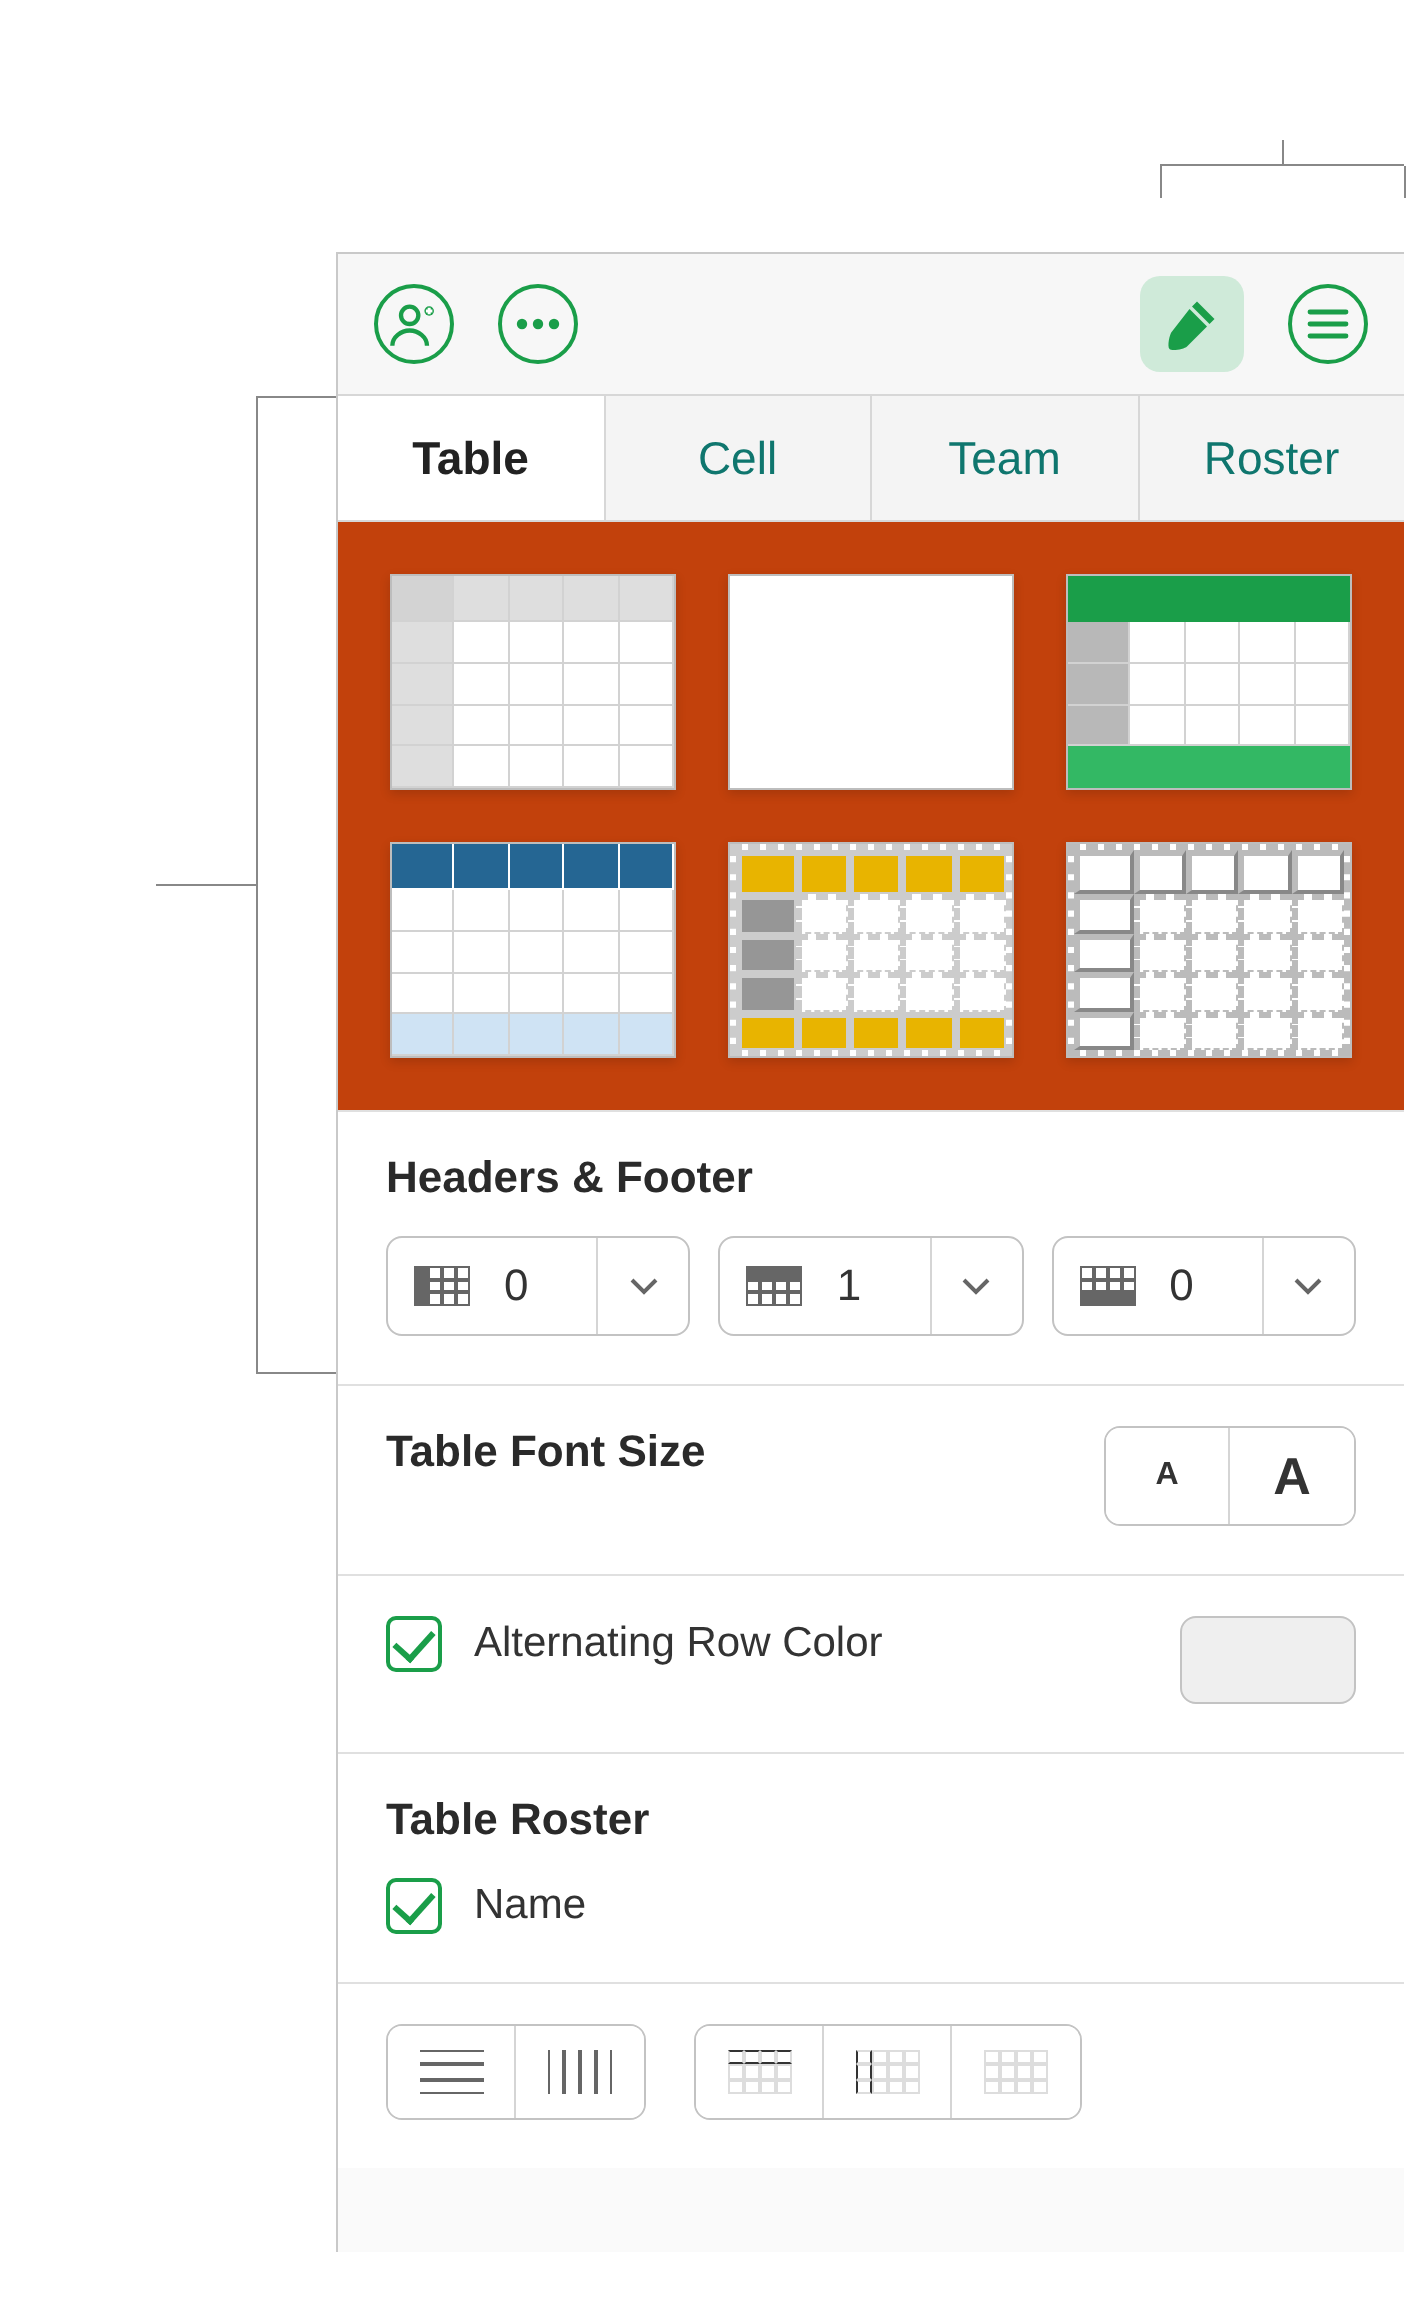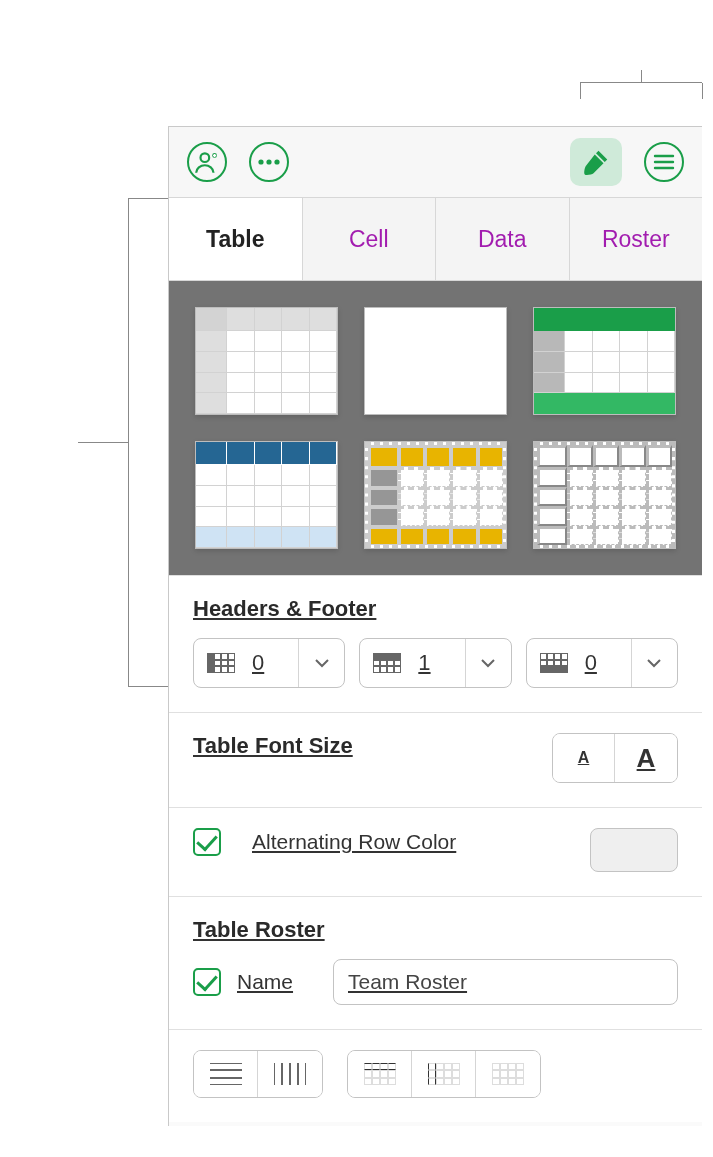--- a/index.html
+++ b/index.html
@@ -106,43 +106,43 @@
     height: 48px;
   }
   .tb-btn.fill-pill.active {
     background: #cfead9;
   }
   .tb-btn svg { display:block; }
 
   
   .tabs {
     display:flex;
-    height: 84px;
+    height: 64px;
     border-top: 1px solid #d7d7d7;
     border-bottom: 1px solid #d7d7d7;
     background:#f4f4f4;
   }
   .tab {
     flex:1;
     display:flex;
     align-items:center;
     justify-content:center;
     font-size: 23px;
-    color:#a21caf;
+    color:#0f766e;
     border-right:1px solid #d7d7d7;
     cursor:pointer;
   }
   .tab:last-child { border-right:0; }
   .tab.active {
     background:#fff;
     font-weight:600;
     color:#222;
   }
 
-  .body { background:#737373;text-decoration:underline; }
+  .body { background:#c2410c; }
 
   
   .thumb-grid {
     display:grid;
     grid-template-columns: repeat(3, 1fr);
     gap: 26px;
     padding: 26px;
   }
   .thumb {
     height: 108px;
@@ -252,21 +252,21 @@
     color:#333;
     cursor:pointer;
     background:#fff;
   }
   .segbtn:last-child { border-right:0; }
   .segbtn.small { font-size:16px; }
   .segbtn.big { font-size:26px; }
 
   
   .check-row {
-    display:flex; align-items:center; gap:31px;
+    display:flex; align-items:center; gap:16px;
   }
   .chk {
     width:28px; height:28px;
     border:2px solid #1a9e49;
     border-radius:5px;
     position:relative;
     flex-shrink:0;
     cursor:pointer;
   }
   .chk.checked::after{
@@ -380,21 +380,21 @@
         <line x1="2" y1="3" x2="20" y2="3"></line>
         <line x1="2" y1="9" x2="20" y2="9"></line>
         <line x1="2" y1="15" x2="20" y2="15"></line>
       </svg>
     </div>
   </div>
 
   <div class="tabs">
     <div class="tab active">Table</div>
     <div class="tab">Cell</div>
-    <div class="tab">Data</div>
+    <div class="tab">Team</div>
     <div class="tab">Roster</div>
   </div>
 
   <div class="body">
 
     <div class="thumb-grid">
       <div class="thumb s0">
           <div class="thumb-inner">
             <div class="body-cell r0 c0"></div>
             <div class="body-cell r0"></div>
@@ -670,21 +670,20 @@
       <div class="swatch"></div>
     </div>
 
     <div class="divider"></div>
 
     <div class="section">
       <h4>Table Roster</h4>
       <div class="check-row" style="gap:16px;">
         <div class="chk checked"></div>
         <span style="width:80px;">Name</span>
-        <input class="text-input" value="Team Roster" style="">
       </div>
     </div>
 
     <div class="divider"></div>
 
     <div class="section">
       <div class="grid-toggles">
         <div class="seggroup">
           <div class="gbtn">
               <div class="mini-grid mg-h">

